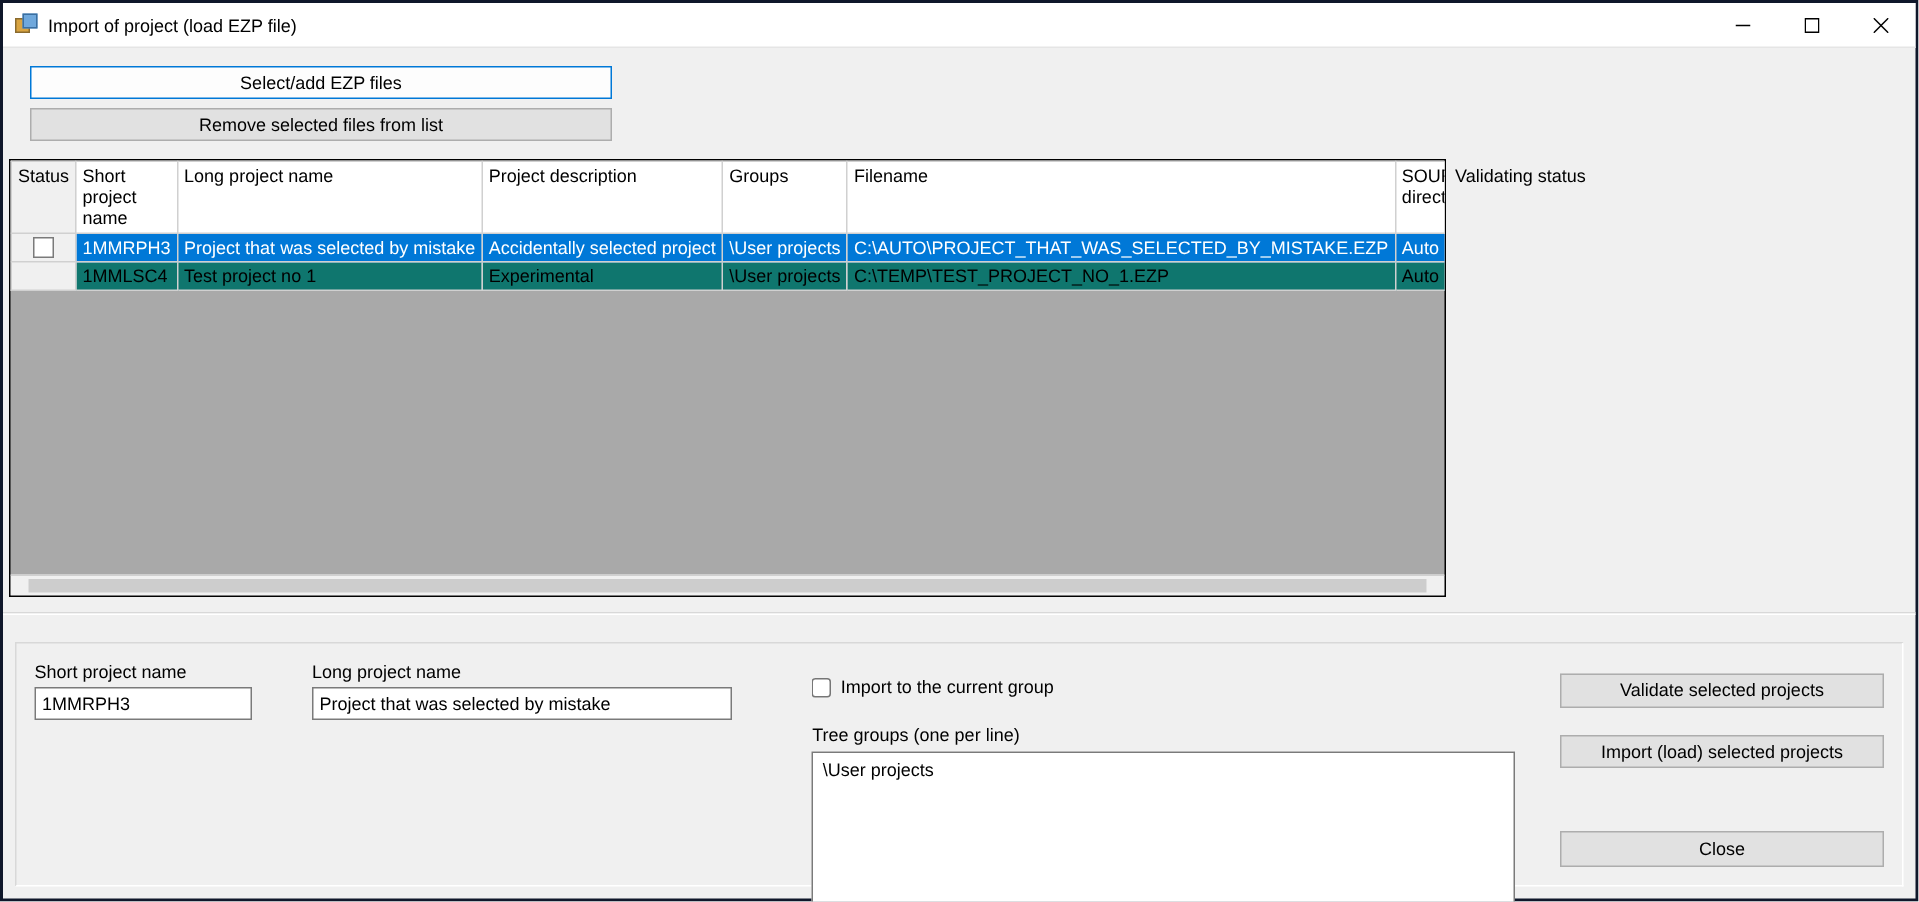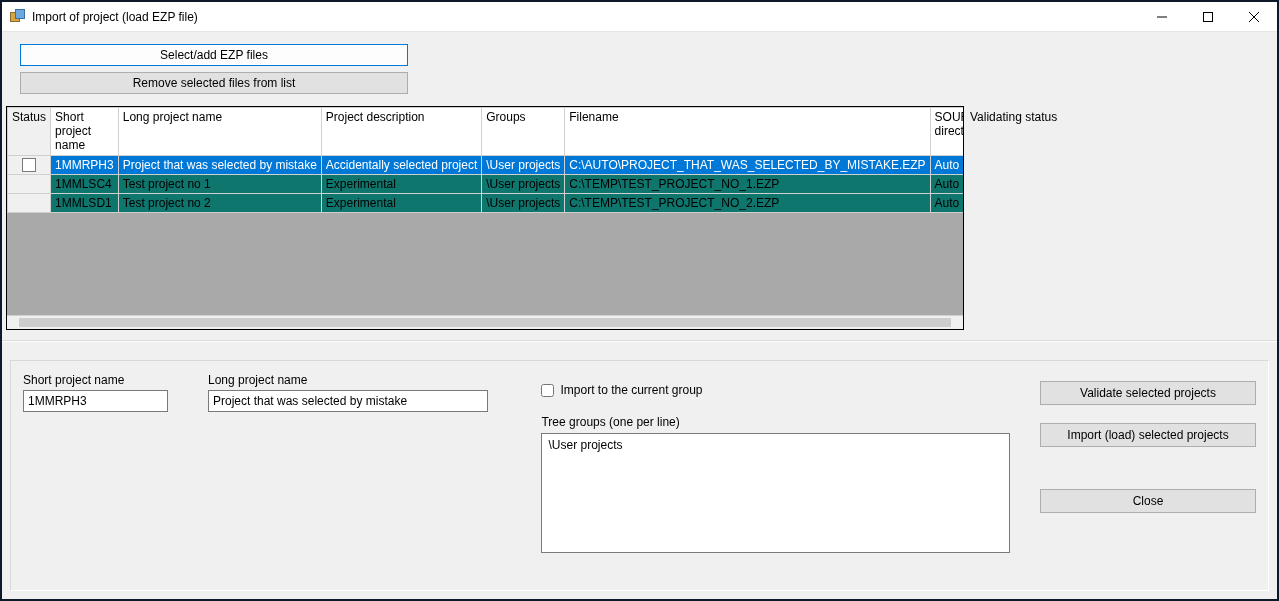--- a/index.html
+++ b/index.html
@@ -92,21 +92,21 @@
     
     .middle-row {
       display: flex;
       padding: 0 4px 6px 4px;
       gap: 6px;
     }
     .grid-panel {
       border: 1px solid #000;
       background: #a9a9a9;
       width: 958px;
-      height: 224px;
+      height: 292px;
       position: relative;
       overflow: hidden;
     }
     .grid-table {
       border-collapse: collapse;
       width: 100%;
       background: #fff;
     }
     .grid-table th {
       background: #ffffff;
@@ -334,29 +334,20 @@
             </tr>
             <tr>
               <td class="row-header"></td>
               <td>1MMLSC4</td>
               <td>Test project no 1</td>
               <td>Experimental</td>
               <td>\User projects</td>
               <td>C:\TEMP\TEST_PROJECT_NO_1.EZP</td>
               <td>Auto</td>
             </tr>
-            <tr>
-              <td class="row-header"></td>
-              <td>1MMLSD1</td>
-              <td>Test project no 2</td>
-              <td>Experimental</td>
-              <td>\User projects</td>
-              <td>C:\TEMP\TEST_PROJECT_NO_2.EZP</td>
-              <td>Auto</td>
-            </tr>
           </tbody>
       </table>
       <div class="grid-scrollbar"></div>
     </div>
     <div class="validating-col">
       <div>Validating status</div>
     </div>
   </div>
 
   <div class="hseparator"></div>

